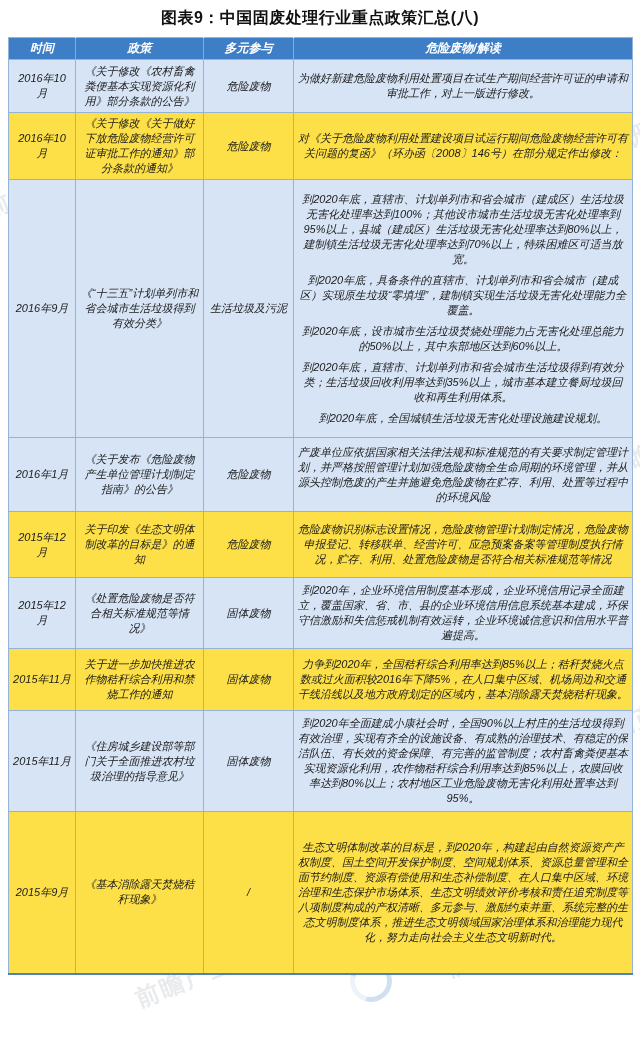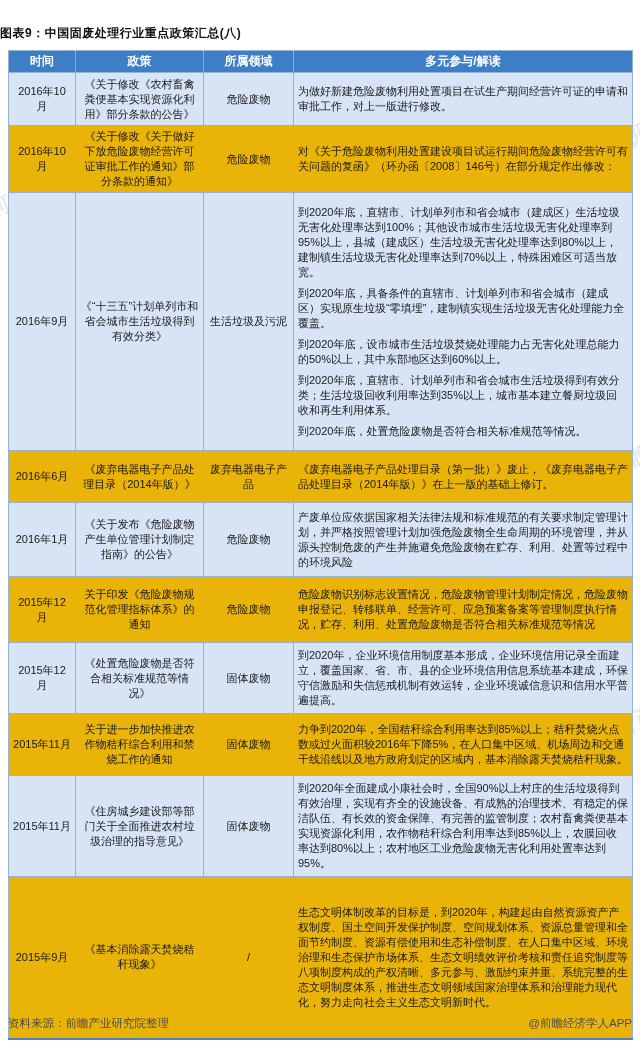--- a/index.html
+++ b/index.html
@@ -16,28 +16,28 @@
   .page{
     position:relative;
     width:640px;height:1047px;
     margin:0 auto;
     background:#ffffff;
     font-family:"Liberation Sans","DejaVu Sans",sans-serif;
     color:var(--body-text);
     overflow:hidden;
   }
   .page-title{
-    text-align:left;
-    font-size:12px;
+    text-align:center;
+    font-size:16px;
     font-weight:bold;
-    padding-top:25px;
+    padding-top:8px;
     letter-spacing:0.5px;
     color:#111;
   }
-  .tbl-wrap{position:relative;margin:8px 24px 0 8px;z-index:2;}
+  .tbl-wrap{position:relative;margin:8px 24px 0 8px;z-index:2;font-style:italic;}
   table.policy{
     width:624px;
     border-collapse:collapse;
     table-layout:fixed;
     border:1px solid var(--border);
     border-bottom:2px solid var(--outer);
   }
   table.policy thead th{
     background:var(--header-bg);
     color:var(--header-text);
@@ -50,25 +50,25 @@
     text-align:center;
   }
   table.policy thead th:first-child{border-left:none;}
   table.policy td{
     border:1px solid var(--border);
     font-size:11px;
     line-height:15px;
     vertical-align:middle;
     text-align:center;
     padding:3px 4px;
-    background:#eab308;
+    background:#fde047;
   }
   tr.band td{background:var(--band-bg);}
   td.c-content{padding:3px 9px;}
-  td.c-content p{margin:6px 0;text-align:left;}
+  td.c-content p{margin:6px 0;text-align:center;}
   td.c-content p:first-child{margin-top:2px;}
   td.c-content p:last-child{margin-bottom:2px;}
   .footer{
     position:absolute;
     left:8px;right:8px;top:1016px;
     display:flex;
     justify-content:space-between;
     font-size:11.5px;
     color:var(--footer-text);
     z-index:2;
@@ -124,22 +124,22 @@
       <colgroup>
         <col style="width:67px">
         <col style="width:128px">
         <col style="width:90px">
         <col style="width:339px">
       </colgroup>
       <thead>
         <tr>
           <th>时间</th>
           <th>政策</th>
-          <th>所属领域</th>
-          <th>多元参与/解读</th>
+          <th>多元参与</th>
+          <th>危险废物/解读</th>
         </tr>
       </thead>
       <tbody id="tbody">
           <tr class="band" style="height: 53px;">
             <td class="c-time">2016年10月</td>
             <td class="c-policy">《关于修改《农村畜禽粪便基本实现资源化利用》部分条款的公告》</td>
             <td class="c-field">危险废物</td>
             <td class="c-content">
               <p>为做好新建危险废物利用处置项目在试生产期间经营许可证的申请和审批工作，对上一版进行修改。</p>
             </td>
@@ -154,42 +154,34 @@
           </tr>
           <tr class="band" style="height: 258px;">
             <td class="c-time">2016年9月</td>
             <td class="c-policy">《“十三五”计划单列市和省会城市生活垃圾得到有效分类》</td>
             <td class="c-field">生活垃圾及污泥</td>
             <td class="c-content">
               <p>到2020年底，直辖市、计划单列市和省会城市（建成区）生活垃圾无害化处理率达到100%；其他设市城市生活垃圾无害化处理率到95%以上，县城（建成区）生活垃圾无害化处理率达到80%以上，建制镇生活垃圾无害化处理率达到70%以上，特殊困难区可适当放宽。</p>
               <p>到2020年底，具备条件的直辖市、计划单列市和省会城市（建成区）实现原生垃圾“零填埋”，建制镇实现生活垃圾无害化处理能力全覆盖。</p>
               <p>到2020年底，设市城市生活垃圾焚烧处理能力占无害化处理总能力的50%以上，其中东部地区达到60%以上。</p>
               <p>到2020年底，直辖市、计划单列市和省会城市生活垃圾得到有效分类；生活垃圾回收利用率达到35%以上，城市基本建立餐厨垃圾回收和再生利用体系。</p>
-              <p>到2020年底，处置危险废物是否符合相关标准规范等情况。</p>
-            </td>
-          </tr>
-          <tr style="height: 52px;">
-            <td class="c-time">2016年6月</td>
-            <td class="c-policy">《废弃电器电子产品处理目录（2014年版）》</td>
-            <td class="c-field">废弃电器电子产品</td>
-            <td class="c-content">
-              <p>《废弃电器电子产品处理目录（第一批）》废止，《废弃电器电子产品处理目录（2014年版）》在上一版的基础上修订。</p>
+              <p>到2020年底，全国城镇生活垃圾无害化处理设施建设规划。</p>
             </td>
           </tr>
           <tr class="band" style="height: 74px;">
             <td class="c-time">2016年1月</td>
             <td class="c-policy">《关于发布《危险废物产生单位管理计划制定指南》的公告》</td>
             <td class="c-field">危险废物</td>
             <td class="c-content">
               <p>产废单位应依据国家相关法律法规和标准规范的有关要求制定管理计划，并严格按照管理计划加强危险废物全生命周期的环境管理，并从源头控制危废的产生并施避免危险废物在贮存、利用、处置等过程中的环境风险</p>
             </td>
           </tr>
           <tr style="height: 66px;">
             <td class="c-time">2015年12月</td>
-            <td class="c-policy">关于印发《危险废物规范化管理指标体系》的通知</td>
+            <td class="c-policy">关于印发《生态文明体制改革的目标是》的通知</td>
             <td class="c-field">危险废物</td>
             <td class="c-content">
               <p>危险废物识别标志设置情况，危险废物管理计划制定情况，危险废物申报登记、转移联单、经营许可、应急预案备案等管理制度执行情况，贮存、利用、处置危险废物是否符合相关标准规范等情况</p>
             </td>
           </tr>
           <tr class="band" style="height: 66px;">
             <td class="c-time">2015年12月</td>
             <td class="c-policy">《处置危险废物是否符合相关标准规范等情况》</td>
             <td class="c-field">固体废物</td>
             <td class="c-content">
@@ -217,18 +209,14 @@
             <td class="c-policy">《基本消除露天焚烧秸秆现象》</td>
             <td class="c-field">/</td>
             <td class="c-content">
               <p>生态文明体制改革的目标是，到2020年，构建起由自然资源资产产权制度、国土空间开发保护制度、空间规划体系、资源总量管理和全面节约制度、资源有偿使用和生态补偿制度、在人口集中区域、环境治理和生态保护市场体系、生态文明绩效评价考核和责任追究制度等八项制度构成的产权清晰、多元参与、激励约束并重、系统完整的生态文明制度体系，推进生态文明领域国家治理体系和治理能力现代化，努力走向社会主义生态文明新时代。</p>
             </td>
           </tr>
         </tbody>
     </table>
   </div>
 
-  <div class="footer">
-    <span>资料来源：前瞻产业研究院整理</span>
-    <span>@前瞻经济学人APP</span>
-  </div>
 
 </div>
 
 </body></html>

